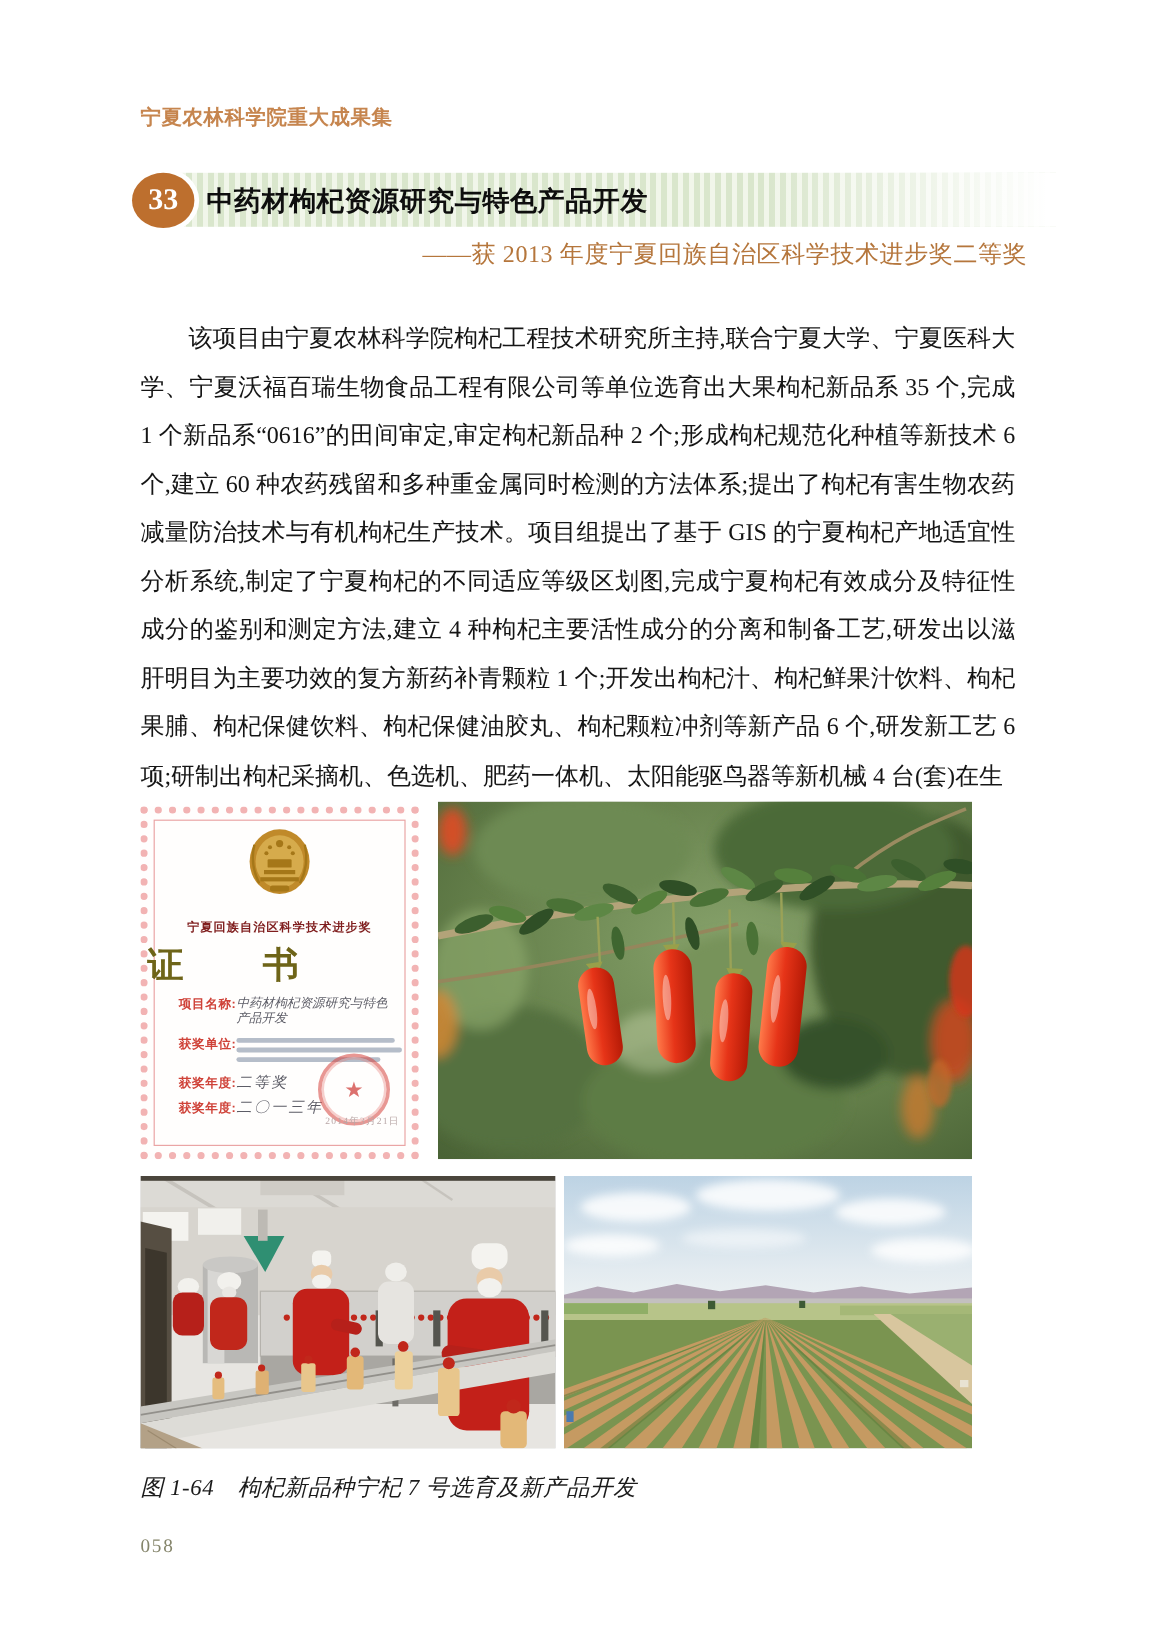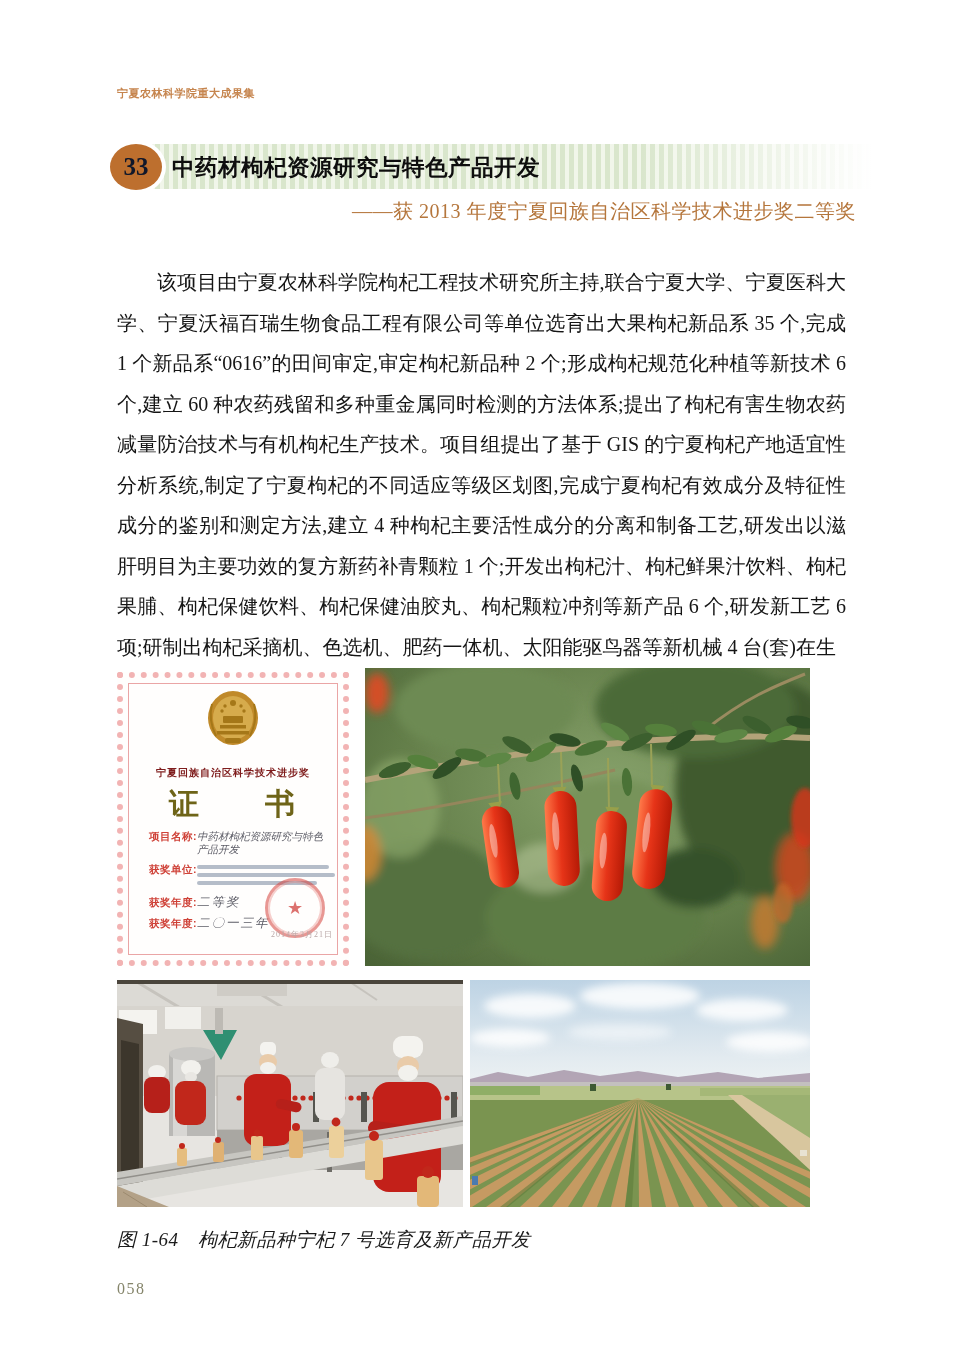--- a/index.html
+++ b/index.html
@@ -6,37 +6,37 @@
   body{
     width:962px;height:1361px;background:#ffffff;position:relative;
     font-family:"Liberation Serif","DejaVu Serif",serif;color:#111;
     overflow:hidden;
   }
   .abs{position:absolute;}
 
   
   .running-header{
     left:117px;top:86px;font-family:"Liberation Sans","DejaVu Sans",sans-serif;
-    font-size:11px;font-weight:bold;color:#c6854e;letter-spacing:.5px;
+    font-size:17px;font-weight:bold;color:#c6854e;letter-spacing:.5px;
   }
 
   
   .title-band{
     left:128px;top:144px;width:752px;height:45px;
     background:repeating-linear-gradient(90deg,#d9e6cc 0 5px,#f1f6ea 5px 9px);
   }
   .title-band::after{
     content:"";position:absolute;inset:0;
     background:linear-gradient(to right,rgba(255,255,255,0) 68%,#ffffff 99%);
   }
   .badge{
     left:110px;top:144px;width:52px;height:46px;border-radius:50%;
     background:#bd6f2e;box-shadow:0 0 0 4px #ffffff;
     display:flex;align-items:center;justify-content:center;
-    color:#0f172a;font-family:"Liberation Serif",serif;font-weight:bold;font-size:25px;
+    color:#ffffff;font-family:"Liberation Serif",serif;font-weight:bold;font-size:25px;
   }
   .section-title{
     left:172px;top:152px;margin:0;font-family:"Liberation Sans","DejaVu Sans",sans-serif;
     font-size:22.5px;font-weight:900;color:#0e0e0e;letter-spacing:.5px;white-space:nowrap;
   }
   .section-subtitle{
     top:198px;right:106px;font-size:20px;color:#b5763c;letter-spacing:.5px;white-space:nowrap;
   }
 
   
@@ -62,21 +62,21 @@
   .cert-inner::before{
     content:"";position:absolute;inset:5px;border:1px solid #eaa5a5;pointer-events:none;
   }
   .cert-emblem{position:absolute;left:50%;top:12px;transform:translateX(-50%);}
   .cert-award{
     position:absolute;left:0;right:0;top:88px;text-align:center;
     font-family:"Liberation Sans","DejaVu Sans",sans-serif;
     font-size:10px;font-weight:bold;color:#7f1d1d;letter-spacing:1px;white-space:nowrap;
   }
   .cert-doc-title{
-    position:absolute;left:0;right:0;top:106px;text-align:center;
+    position:absolute;left:0;right:0;top:106px;text-align:left;
     font-size:30px;font-weight:bold;color:#6e6418;letter-spacing:2px;
   }
   .cert-fields{position:absolute;left:16px;right:14px;top:152px;}
   .cert-row{display:flex;margin-bottom:7px;align-items:flex-start;}
   .cert-label{
     flex:0 0 58px;font-family:"Liberation Sans",sans-serif;
     font-size:10.5px;font-weight:bold;color:#cf4238;letter-spacing:.5px;text-align:right;
   }
   .cert-value{
     font-size:10.5px;color:#5c5c66;font-style:italic;line-height:13px;max-width:140px;

